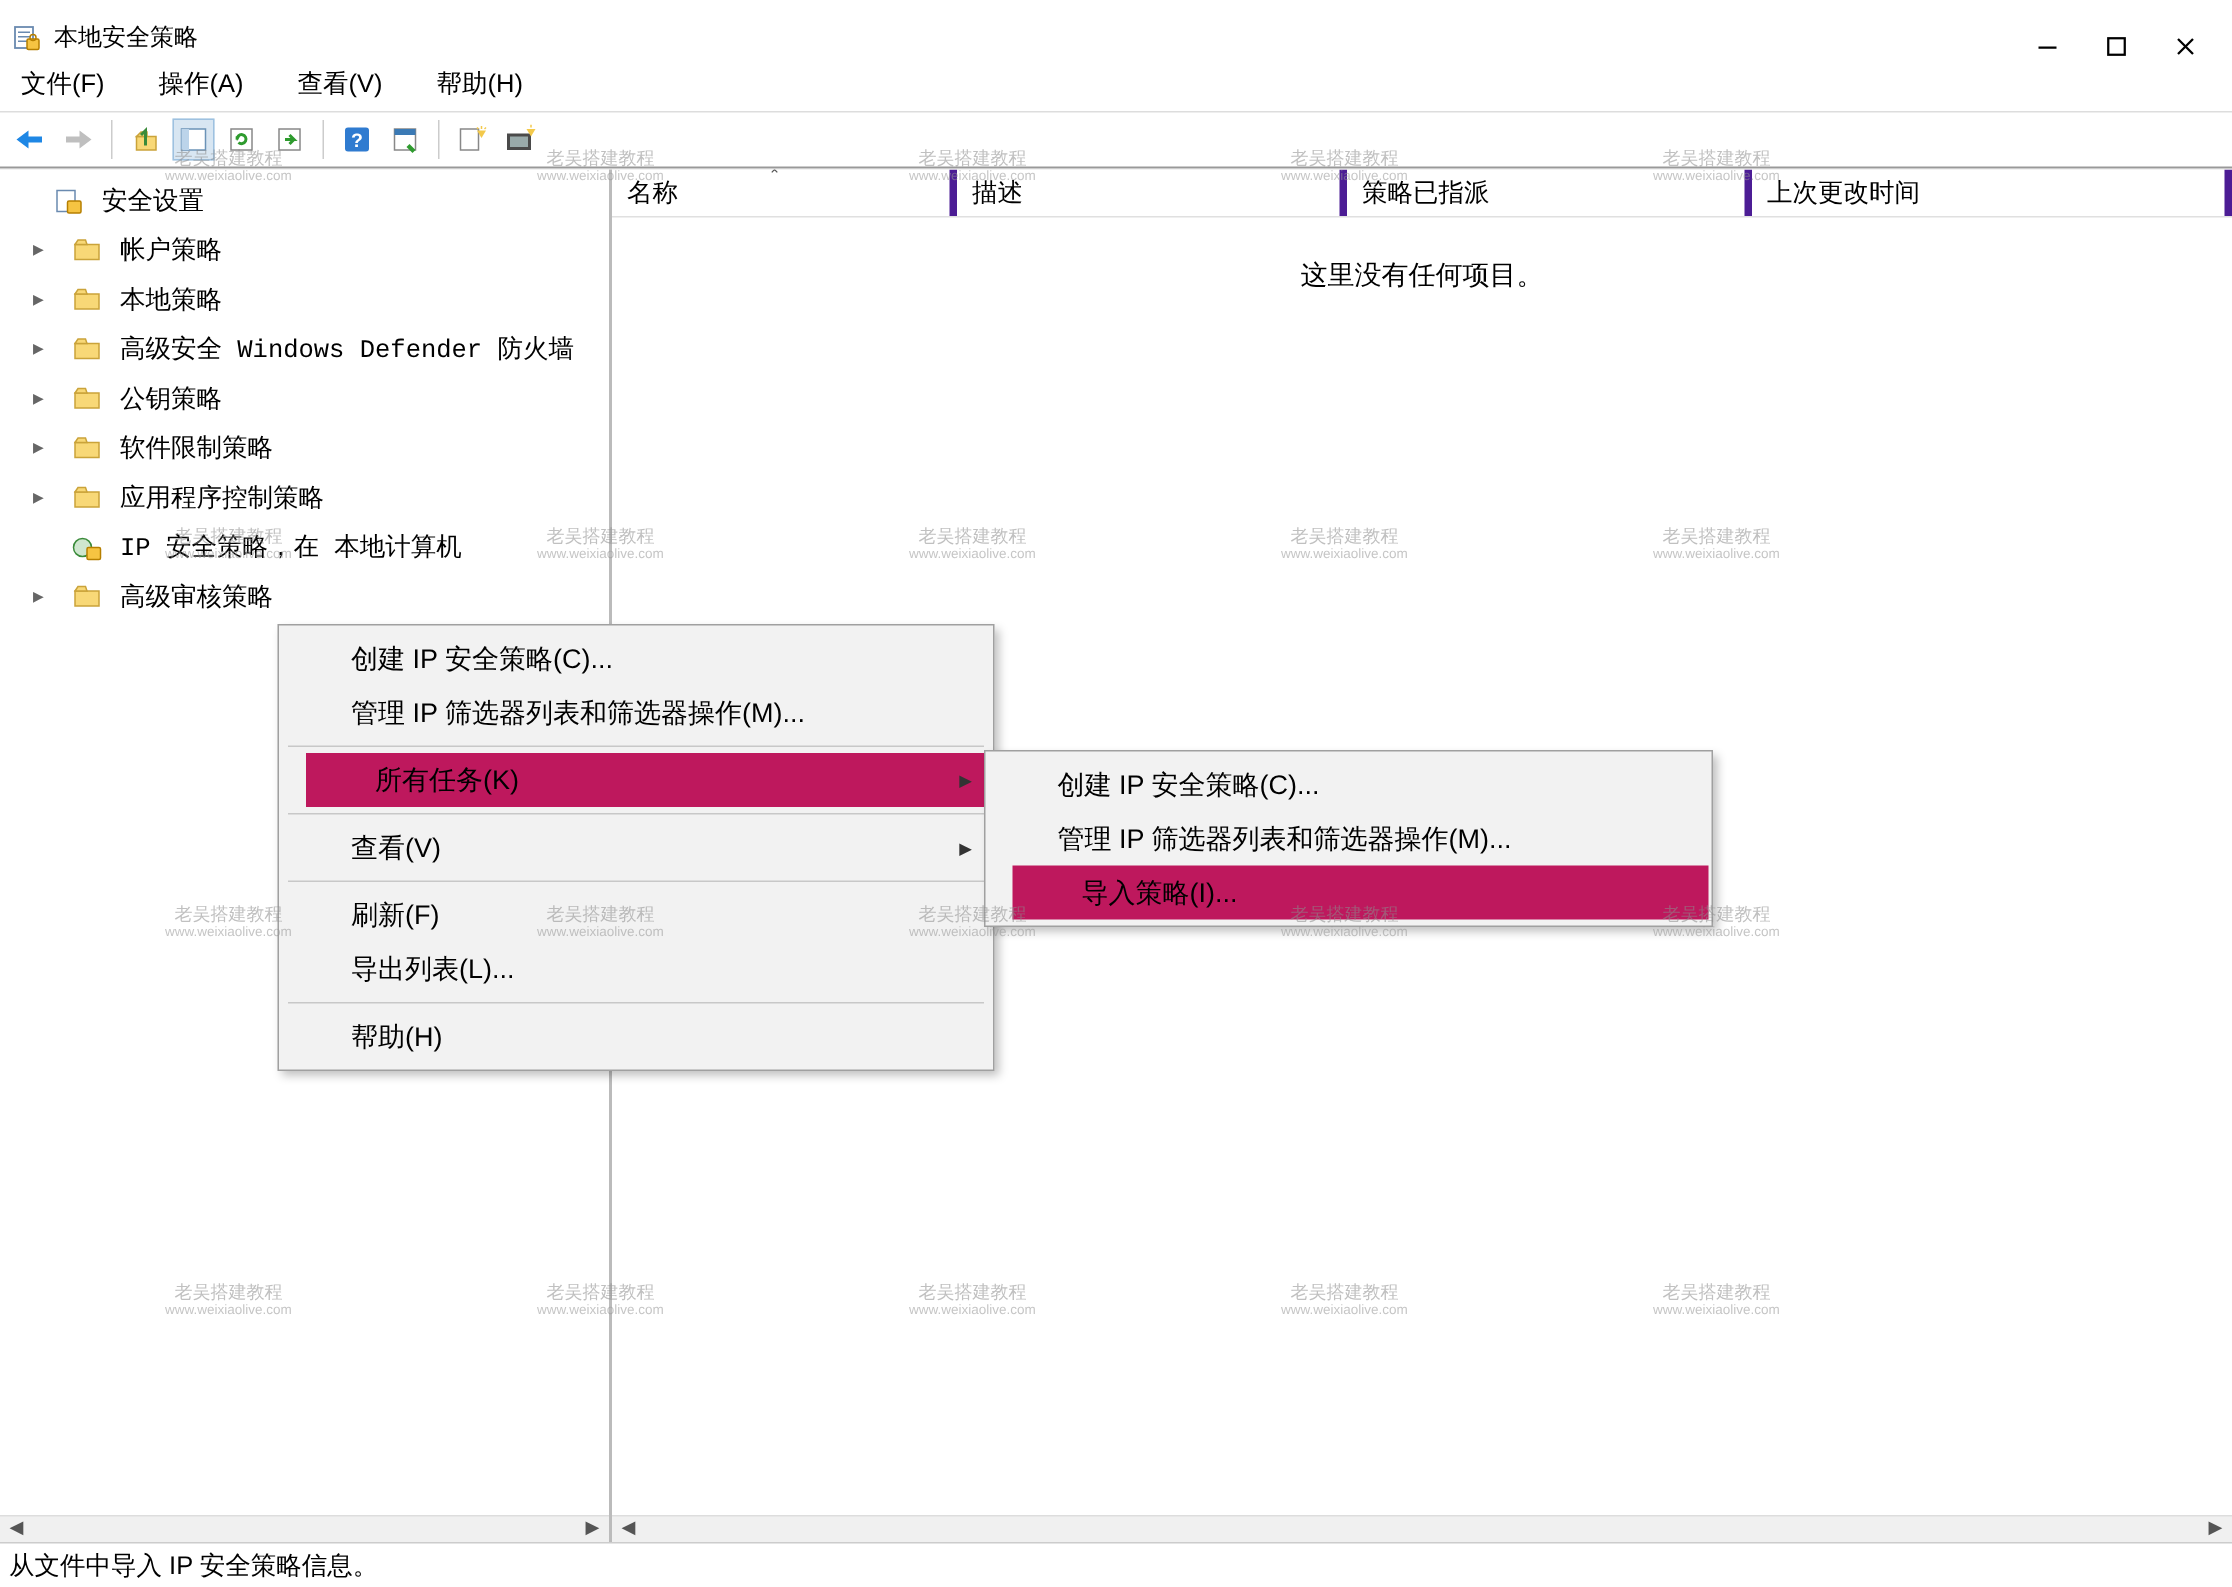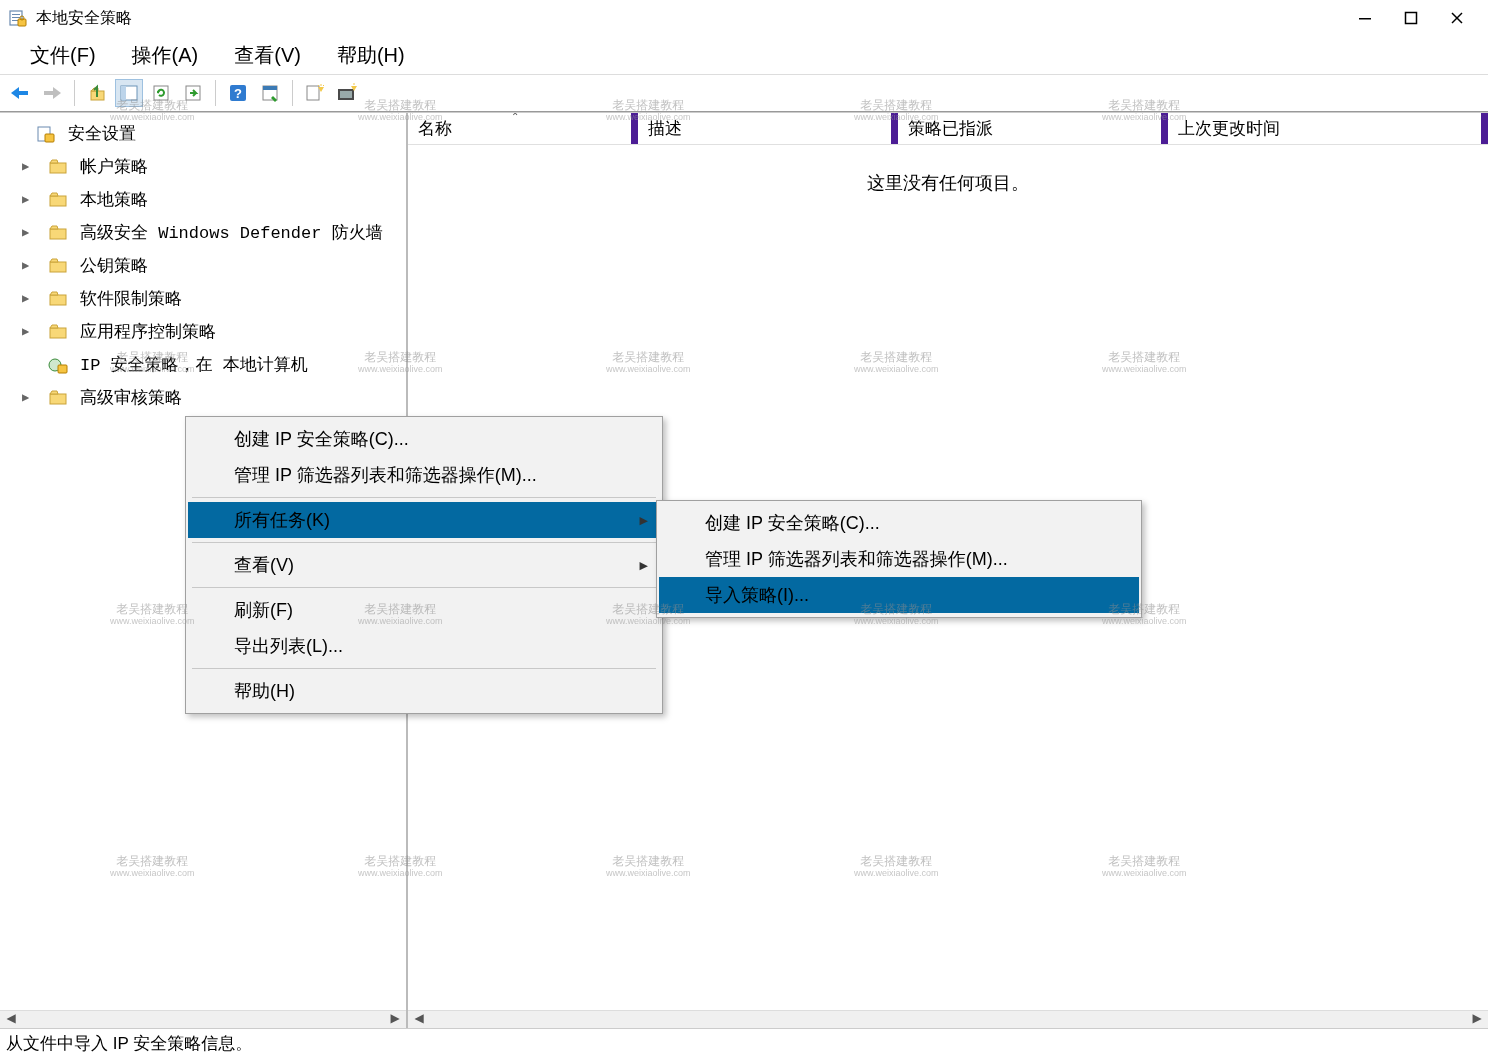--- a/index.html
+++ b/index.html
@@ -10,22 +10,22 @@
       color: #000;
       width: 1488px;
       height: 1058px;
       overflow: hidden;
       position: relative;
     }
     
     .titlebar {
       height: 36px;
       display: flex;
-      align-items: center;
-      padding: 4px 8px;
+      align-items: flex-start;
+      padding: 15px 8px;
       background: #fff;
     }
     .titlebar .app-icon {
       width: 20px; height: 20px;
       margin-right: 8px;
       display: inline-block;
     }
     .titlebar .title {
       font-size: 16px;
       flex: 1;
@@ -35,23 +35,23 @@
       width: 46px; height: 32px;
       display: flex; align-items: center; justify-content: center;
       font-size: 16px;
       cursor: default;
     }
     
     .menubar {
       height: 38px;
       display: flex;
       align-items: center;
-      padding: 4px 24px;
+      padding: 4px 8px;
       gap: 24px;
-      font-size: 20px;
+      font-size: 17px;
     }
     .menubar .menu-item { padding: 4px 6px; cursor: default; }
     
     .toolbar {
       height: 38px;
       border-top: 1px solid #ddd;
       border-bottom: 1px solid #999;
       display: flex;
       align-items: center;
       padding: 0 6px;
@@ -108,21 +108,21 @@
       overflow: hidden;
     }
     .list-header {
       height: 32px;
       display: flex;
       border-bottom: 1px solid #e0e0e0;
       font-size: 17px;
     }
     .list-header .col {
       padding: 4px 10px;
-      border-right: 7px solid #4c1d95;
+      border-right: 5px solid #4c1d95;
       display:flex; align-items:center;
       position: relative;
     }
     .sort-ind { position:absolute; right:50%; top:-2px; font-size:10px; color:#555; }
     .empty-msg {
       text-align: center;
       padding-top: 26px;
       font-size: 18px;
       color: #000;
     }
@@ -162,21 +162,21 @@
       padding: 0 24px 0 46px;
       white-space: nowrap;
       position: relative;
       cursor: default;
     }
     .cm-item.has-sub::after {
       content: "▶";
       position:absolute; right:12px;
       font-size: 11px; color:#333;
     }
-    .cm-item.highlight { background: #0369a1; }
+    .cm-item.highlight { background: #be185d; margin-left: 16px; }
     .cm-sep { height:1px; background:#c8c8c8; margin: 4px 4px; }
     .context-menu.main-cm { left: 185px; top: 416px; width: 478px; }
     .context-menu.sub-cm { left: 656px; top: 500px; width: 486px; }
     
     .watermark {
       position: absolute;
       font-size: 12px;
       color: rgba(140,140,140,.55);
       text-align: center;
       line-height: 1.2;

